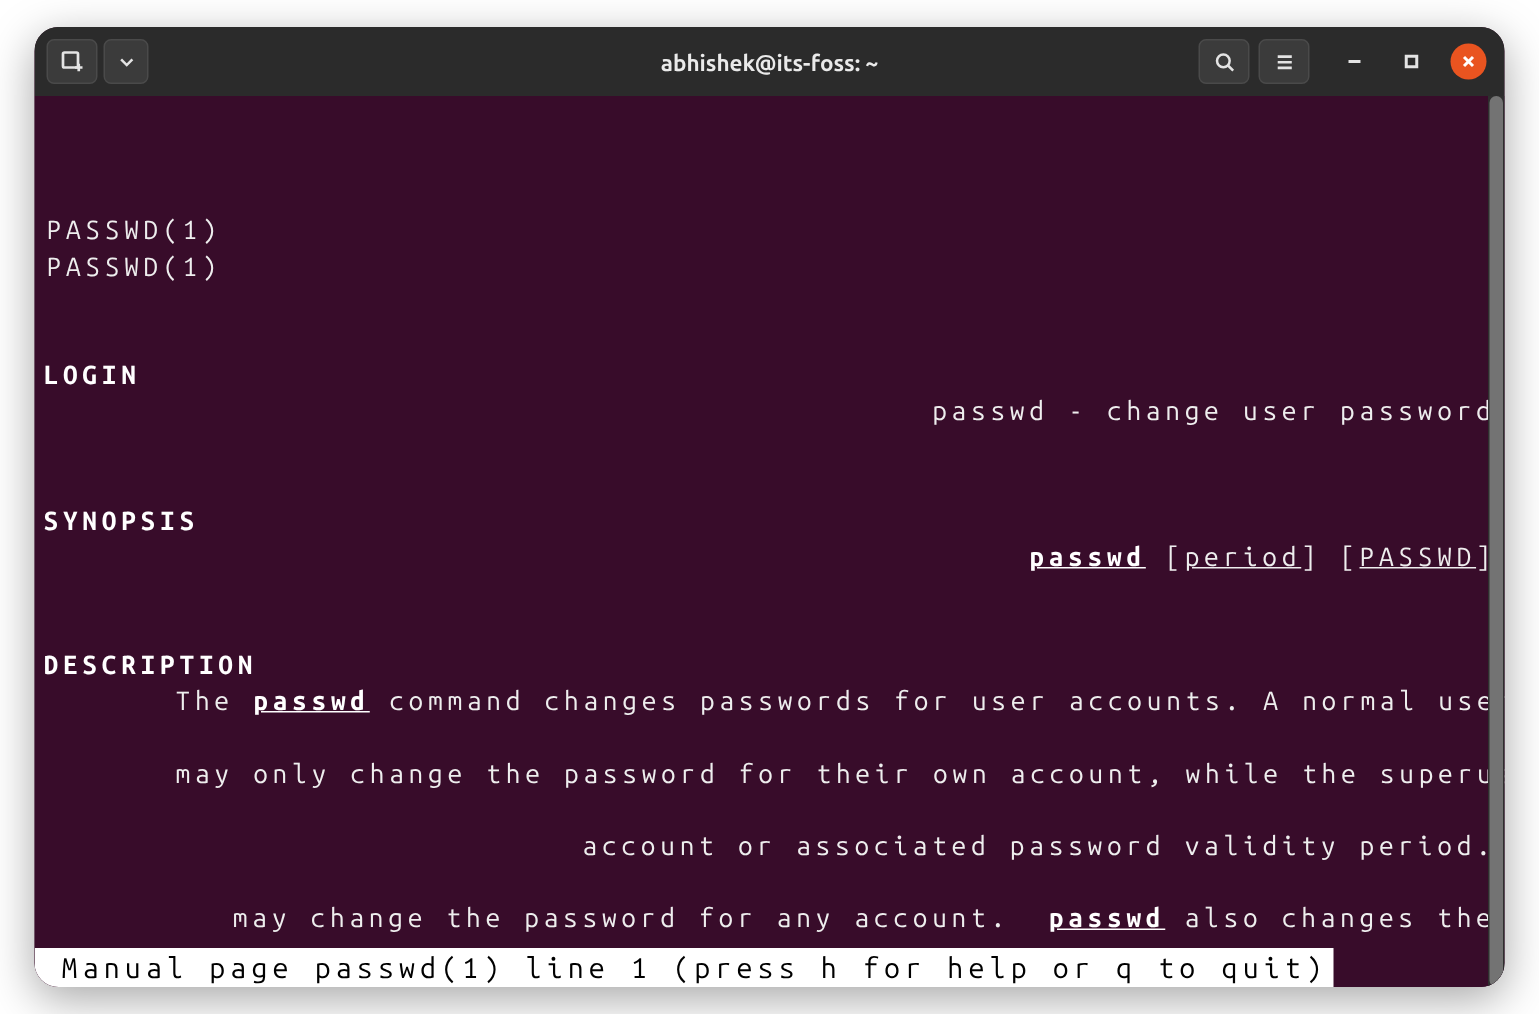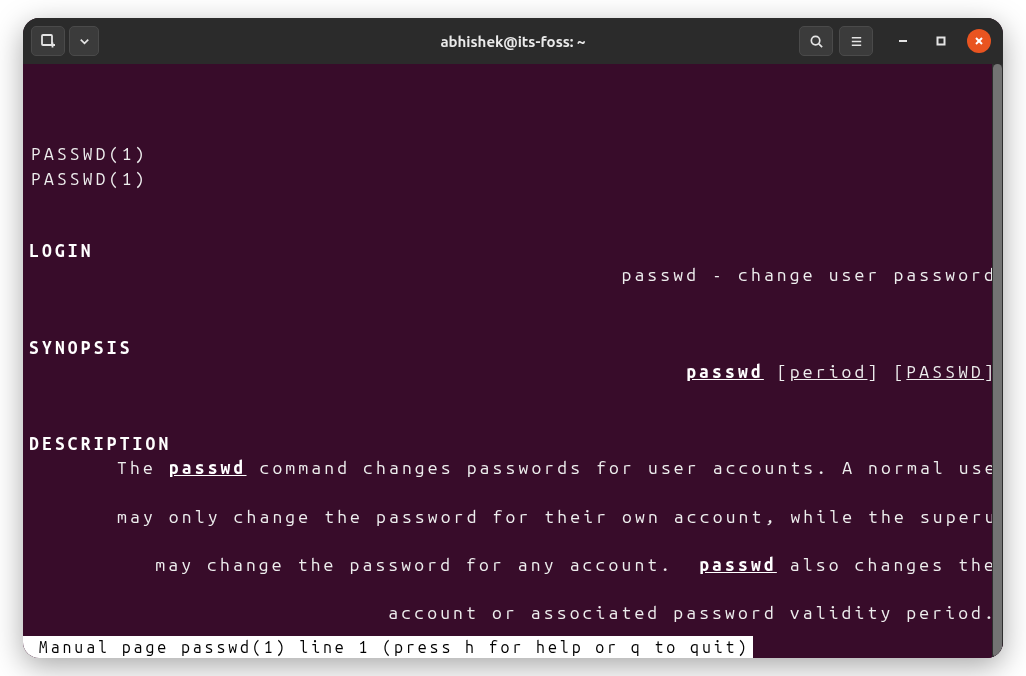--- a/index.html
+++ b/index.html
@@ -100,21 +100,21 @@
   .section { font-weight: 700; color: #ffffff; }
   .indent { padding-left: 88px; display:block;text-align:right; }
   .underline { text-decoration: underline; }
   .subsection { font-weight: 700; padding-left: 38px; display:block; }
   .statusbar {
     position: absolute;
     bottom: 0;
     left: 0;
     background: #ffffff;
     color: #000000;
-    font-size: 16px;
+    font-size: 19px;
     letter-spacing: 0.18em;
     padding: 0 4px;
     font-family: inherit;
   }
   .scrollbar {
     position: absolute;
     right: 0;
     top: 46px;
     bottom: 0;
     width: 11px;
@@ -195,22 +195,22 @@
 
 <span class="section">LOGIN</span>
 <span class="indent">passwd - change user password</span>
 
 <span class="section">SYNOPSIS</span>
 <span class="indent"><span class="bold">passwd</span> [<span class="underline">period</span>] [<span class="underline">PASSWD</span>]</span>
 
 <span class="section">DESCRIPTION</span>
 <span class="indent"><span>The </span><span class="bold">passwd</span><span> command changes passwords for user accounts. A normal user</span></span>
 <span class="indent">may only change the password for their own account, while the superuser</span>
+<span class="indent">account or associated password validity period.</span>
 <span class="indent"><span>may change the password for any account.  </span><span class="bold">passwd</span><span> also changes the</span></span>
-<span class="indent">account or associated password validity period.</span>
 
 <span class="subsection">Password Changes</span>
 
 
 
 
 
 
 
     </div>

